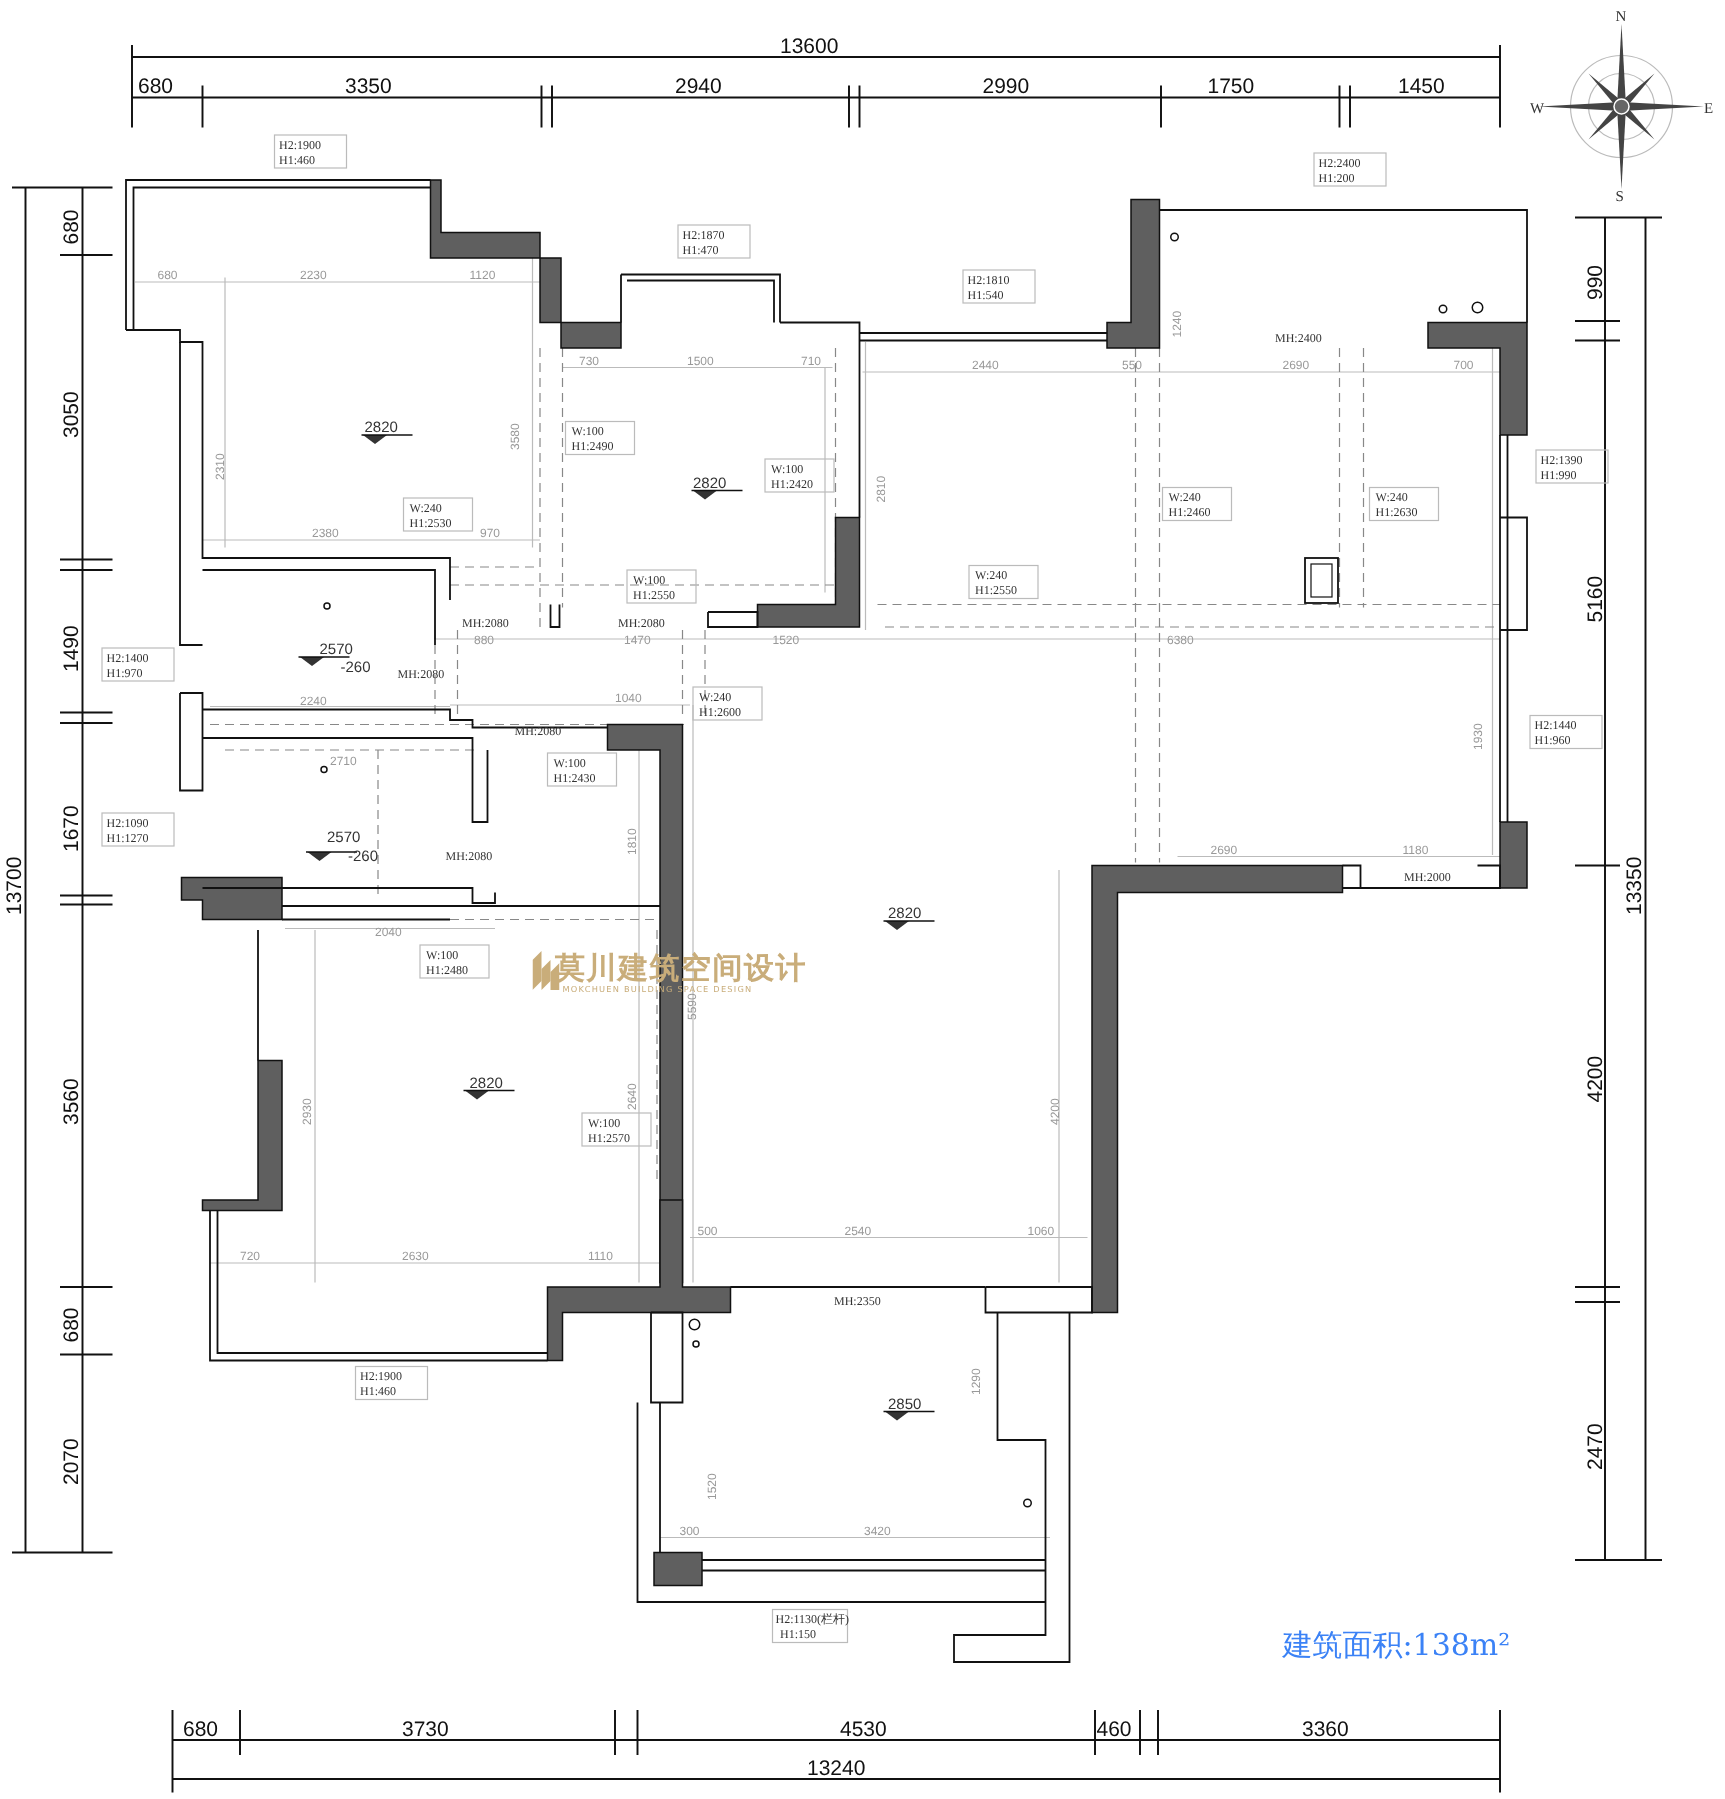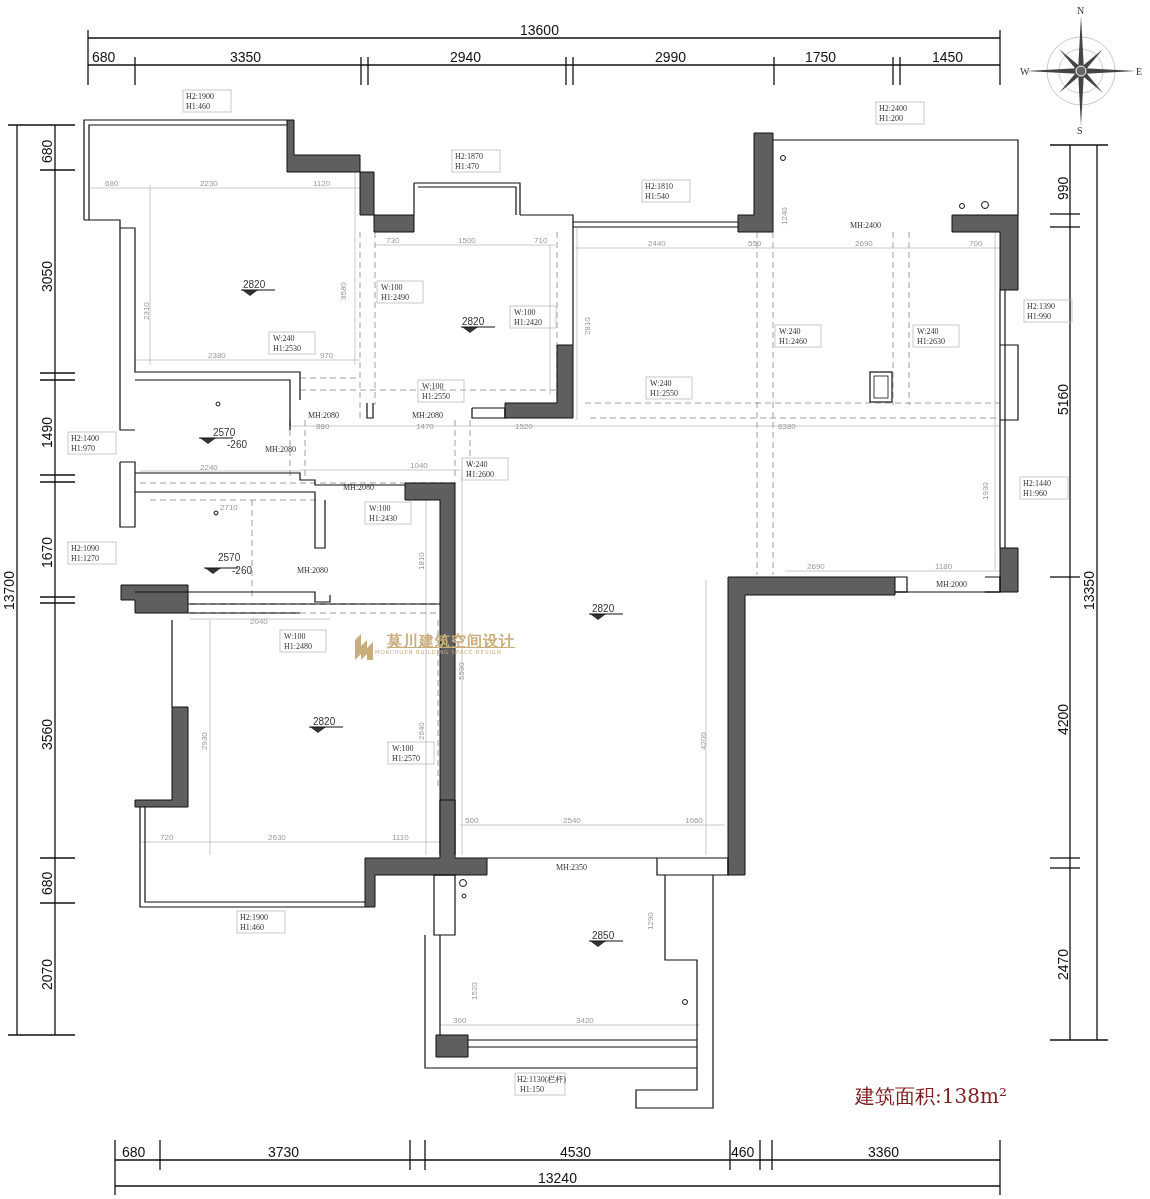--- a/index.html
+++ b/index.html
@@ -2,23 +2,23 @@
 <html><head>
 <meta charset="utf-8">
 <style>
   html,body{margin:0;padding:0;background:#fff;}
   body{width:1150px;height:1199px;position:relative;overflow:hidden;font-family:"Liberation Sans",sans-serif;}
   svg{position:absolute;left:0;top:0;}
   .dimtxt{font-family:"Liberation Sans",sans-serif;font-size:14px;fill:#111;}
   .smalldim{font-family:"Liberation Sans",sans-serif;font-size:8px;fill:#999;}
   .tag{font-family:"Liberation Serif",serif;font-size:8px;fill:#333;}
   .lvl{font-family:"Liberation Sans",sans-serif;font-size:10px;fill:#333;}
-  .area{position:absolute;left:855px;top:1083px;font-family:"DejaVu Serif",serif;font-size:20px;color:#7f1d1d;}
+  .area{position:absolute;left:855px;top:1083px;font-family:"DejaVu Serif",serif;font-size:20px;color:#3b82f6;}
   .wm{position:absolute;left:355px;top:632px;color:#c9ad7a;}
-  .wm .cn{font-family:"DejaVu Sans",sans-serif;font-size:15px;font-weight:bold;letter-spacing:1px;margin-left:32px;text-decoration:underline;}
+  .wm .cn{font-family:"DejaVu Sans",sans-serif;font-size:20px;font-weight:bold;letter-spacing:1px;margin-left:15px;}
   .wm .en{font-family:"DejaVu Sans",sans-serif;font-size:5.5px;letter-spacing:0.8px;margin-left:20px;margin-top:-2px;}
   .wm .logo{position:absolute;left:0;top:2px;width:18px;height:26px;}
 </style>
 </head>
 <body>
 
 <svg width="1150" height="1199" viewBox="0 0 1150 1199">
 
   <g stroke="#111" stroke-width="1.3">
     <line x1="88" y1="38" x2="1000" y2="38"></line>

